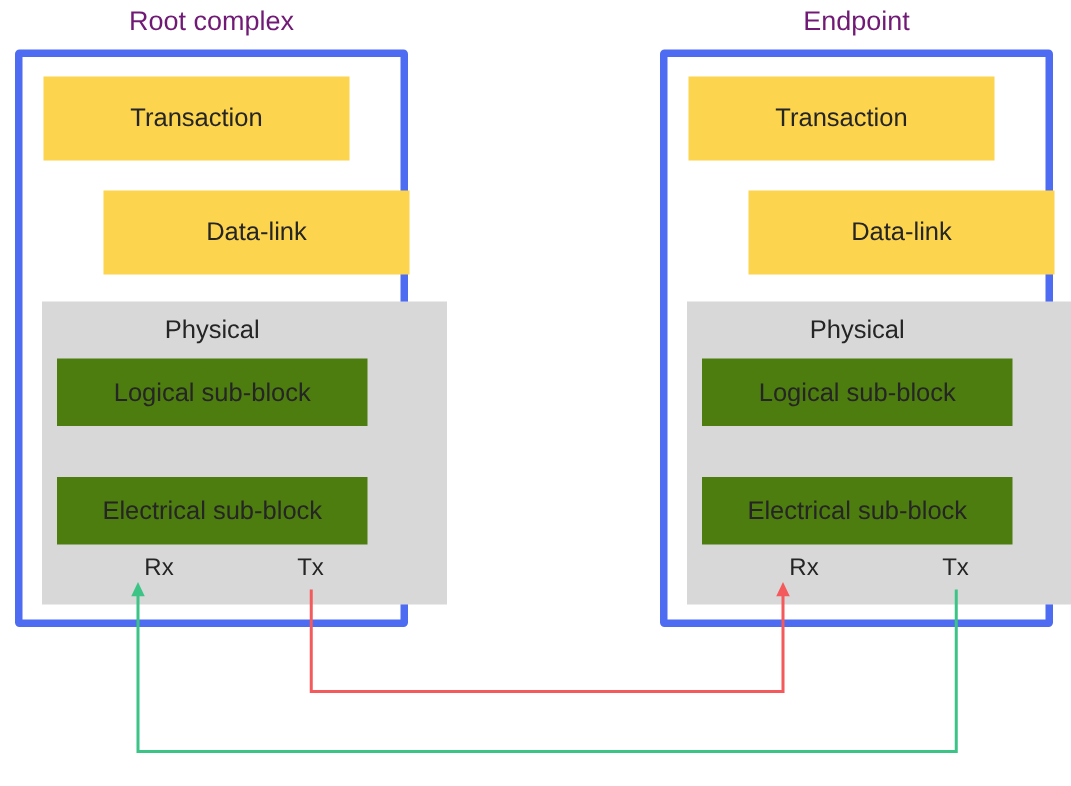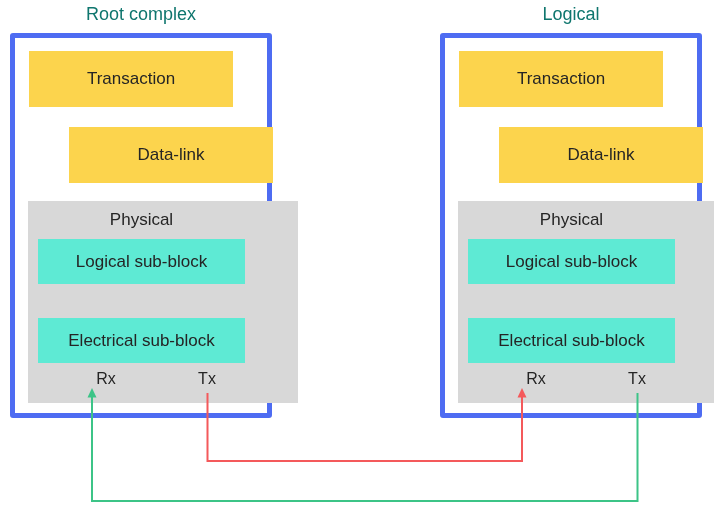--- a/index.html
+++ b/index.html
@@ -6,21 +6,21 @@
   .canvas{
     position:relative;
     width:714px;height:524px;
     background:#ffffff;
     font-family:"Liberation Sans","DejaVu Sans",sans-serif;
     color:#252525;
     overflow:hidden;
   }
   .device-title{
     position:absolute;top:2px;width:262px;
-    text-align:center;font-size:18px;line-height:24px;color:#0f766e;
+    text-align:center;font-size:18px;line-height:24px;color:#701a75;
   }
   .device-title.root{left:10px;}
   .device-title.endpoint{left:440px;}
   .device{
     position:absolute;top:33px;width:262px;height:385px;
     border:5px solid #4e6cf2;border-radius:3px;background:#ffffff;
     box-sizing:border-box;
   }
   .device.root{left:10px;}
   .device.endpoint{left:440px;}
@@ -35,21 +35,21 @@
   .physical{
     position:absolute;left:13px;top:163px;width:270px;height:202px;
     background:#d8d8d8;
     text-decoration:underline;
   }
   .physical-label{
     position:absolute;top:9px;width:227px;text-align:center;font-size:17px;
   }
   .sub-block{
     position:absolute;left:10px;width:207px;height:45px;
-    background:#5eead4;
+    background:#4d7c0f;
     display:flex;align-items:center;justify-content:center;
     font-size:17px;
   }
   .sub-block.logical{top:38px;}
   .sub-block.electrical{top:117px;}
   .port{
     position:absolute;top:168px;
     transform:translateX(-50%);
     font-size:16px;line-height:20px;
   }
@@ -72,21 +72,21 @@
     <div class="layer datalink">Data-link</div>
     <div class="physical">
       <div class="physical-label">Physical</div>
       <div class="sub-block logical">Logical sub-block</div>
       <div class="sub-block electrical">Electrical sub-block</div>
       <div class="port rx">Rx</div>
       <div class="port tx">Tx</div>
     </div>
   </div>
 
-  <div class="device-title endpoint">Logical</div>
+  <div class="device-title endpoint">Endpoint</div>
   <div class="device endpoint">
     <div class="layer transaction">Transaction</div>
     <div class="layer datalink">Data-link</div>
     <div class="physical">
       <div class="physical-label">Physical</div>
       <div class="sub-block logical">Logical sub-block</div>
       <div class="sub-block electrical">Electrical sub-block</div>
       <div class="port rx">Rx</div>
       <div class="port tx">Tx</div>
     </div>

